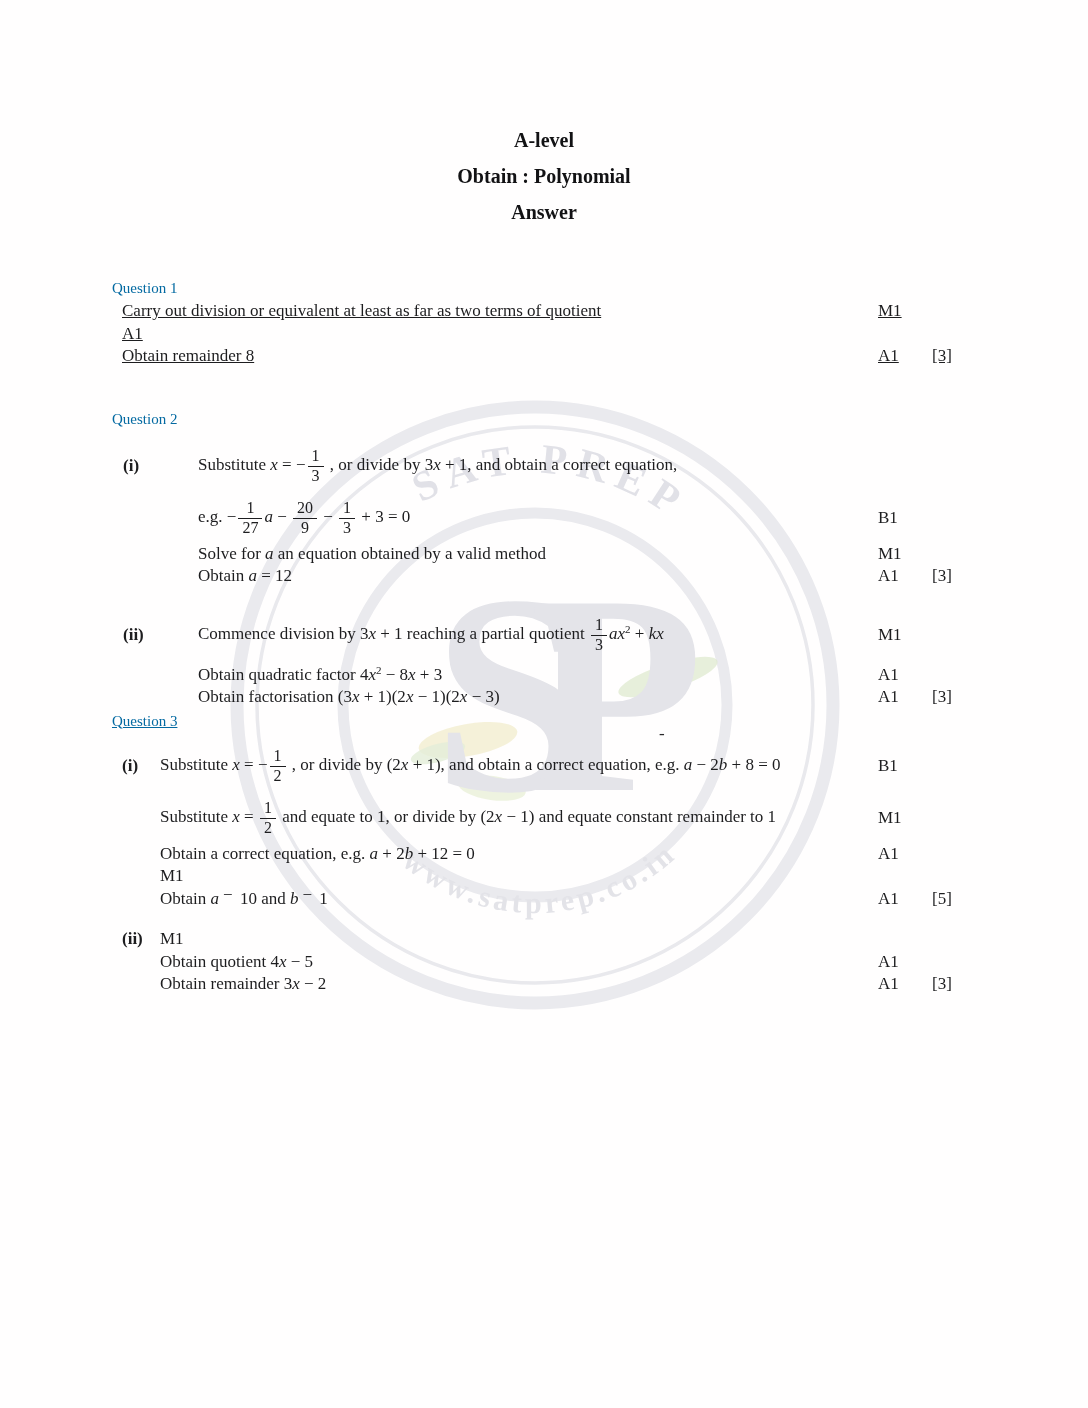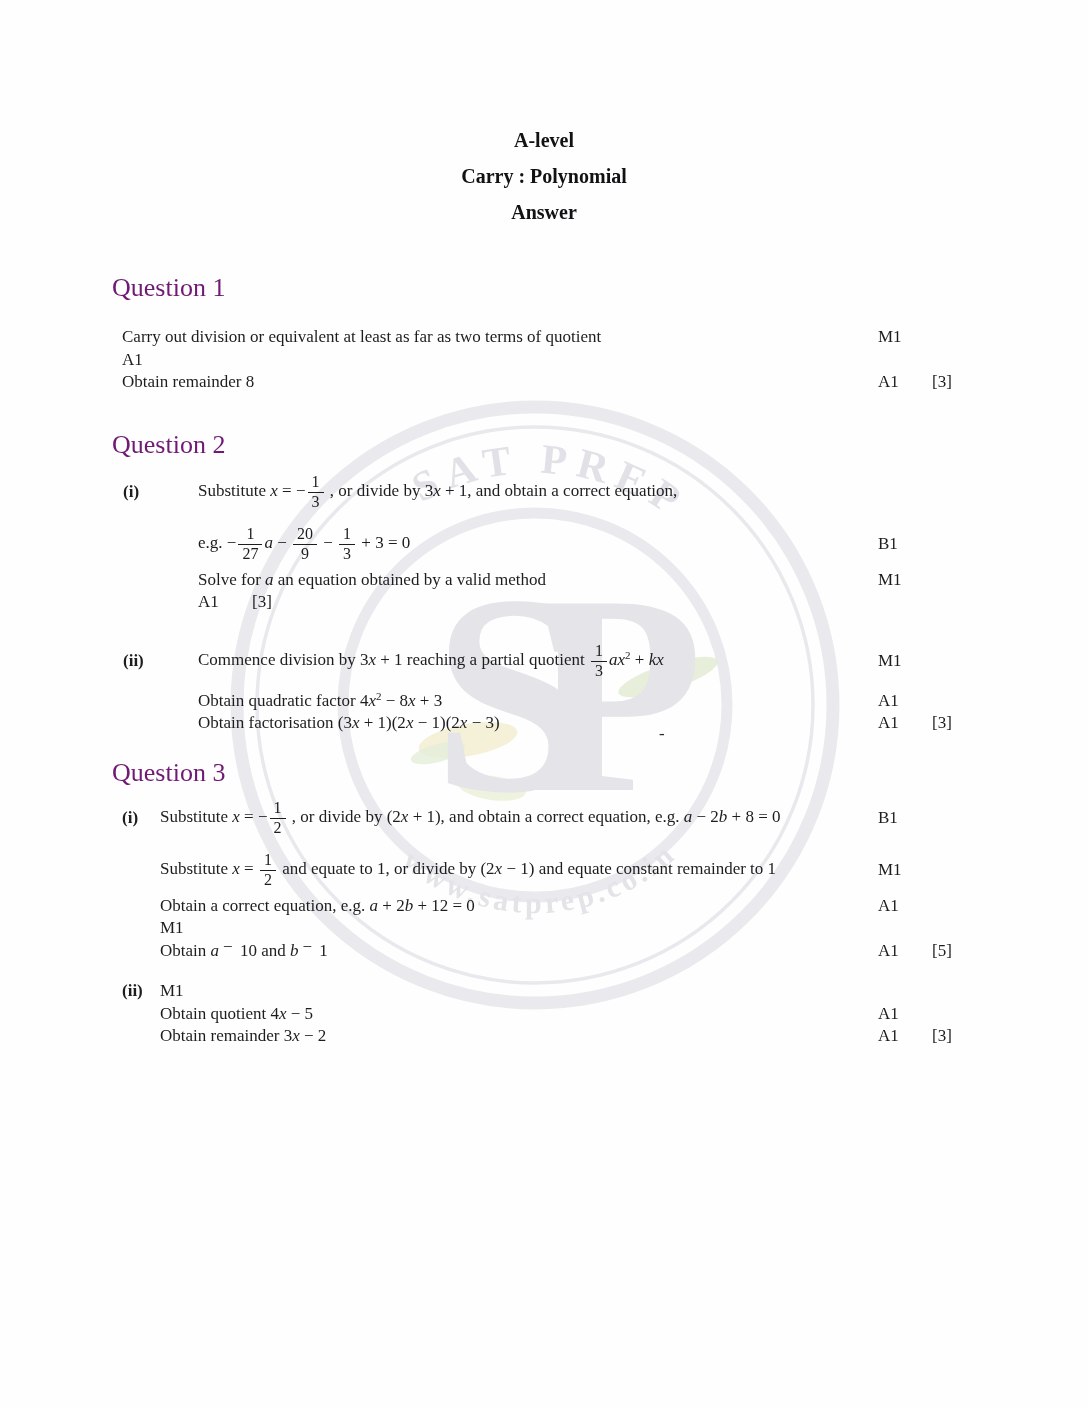--- a/index.html
+++ b/index.html
@@ -11,41 +11,41 @@
     color:#1d1d1f;
     overflow:hidden;
   }
   
   .wm{position:absolute;left:215px;top:385px;width:640px;height:640px;z-index:0;}
   
   .header{position:absolute;top:129px;left:0;width:1088px;text-align:center;z-index:1;}
   .header div{font-weight:bold;font-size:20px;line-height:23px;margin-bottom:13px;color:#121214;}
   
   .content{position:absolute;left:112px;top:276px;width:900px;z-index:1;}
-  .qtitle{font-size:26px;line-height:24px;color:#701a75;}
+  .qtitle{font-size:15px;line-height:24px;color:#0369a1;}
   .row{
     display:flex;align-items:flex-start;
     width:864px;font-size:17px;line-height:22.5px;white-space:nowrap;
   }
   .tall{min-height:48px;align-items:center;}
   .lbl{flex:none;font-weight:bold;}
   .lbl-q1{width:10px;}
   .lbl-q2{width:86px;padding-left:11px;box-sizing:border-box;}
   .lbl-q3{width:48px;padding-left:10px;box-sizing:border-box;}
   .txt{flex:1 1 0;min-width:0;}
   .mark{flex:none;width:54px;}
   .brk{flex:none;width:44px;}
   .it{font-style:italic;}
   sup.sp{font-size:11px;line-height:0;vertical-align:6px;}
   .hidash{display:inline-block;vertical-align:4px;margin:0 3px 0 4px;line-height:0;}
   .frac{display:inline-block;text-align:center;vertical-align:middle;font-size:16px;line-height:1.05;margin:0 2px;}
   .fnum{display:block;padding:0 4px 1px 4px;}
   .fden{display:block;border-top:1.4px solid #1d1d1f;padding:1px 4px 0 4px;}
   .m4{margin-top:4px;}.m10{margin-top:10px;}.m12{margin-top:12px;}
-  .m18{margin-top:18px;}.m22{margin-top:39px;}.m24{margin-top:24px;}.m26{margin-top:26px;}
+  .m18{margin-top:18px;}.m22{margin-top:39px;}.m24{margin-top:24px;}.m26{text-decoration:underline;}
   .stray{position:absolute;left:659px;top:724px;font-size:17px;z-index:1;color:#2a2a2c;}
 </style>
 </head>
 <body>
 
 <div class="page">
 
   <svg class="wm" viewBox="0 0 640 640" width="640" height="640">
     <defs>
       <path id="arcTop" d="M 88 320 A 232 232 0 0 1 552 320" fill="none"></path>
@@ -62,21 +62,21 @@
     <text font-family="Liberation Serif, DejaVu Serif, serif" font-size="42" font-weight="bold" fill="#e1e1e7" letter-spacing="9">
       <textPath href="#arcTop" startOffset="245">SAT PREP</textPath>
     </text>
     <text font-family="Liberation Serif, DejaVu Serif, serif" font-size="30" font-weight="bold" fill="#e3e3e8" letter-spacing="4">
       <textPath href="#arcBot" startOffset="181">www.satprep.co.in</textPath>
     </text>
   </svg>
 
   <div class="header">
     <div>A-level</div>
-    <div>Carry : Polynomial</div>
+    <div>Obtain : Polynomial</div>
     <div>Answer</div>
   </div>
 
   <span class="stray">-</span>
 
   <div class="content">
 
     <div class="qtitle">Question 1</div>
 
     <div class="m26">
@@ -114,20 +114,21 @@
       <span class="brk"></span>
     </div>
     <div class="row">
       <span class="lbl lbl-q2"></span>
       <span class="txt">Solve for <span class="it">a</span> an equation obtained by a valid method</span>
       <span class="mark">M1</span>
       <span class="brk"></span>
     </div>
     <div class="row">
       <span class="lbl lbl-q2"></span>
+      <span class="txt">Obtain <span class="it">a</span> = 12</span>
       <span class="mark">A1</span>
       <span class="brk">[3]</span>
     </div>
 
     <div class="row tall m24">
       <span class="lbl lbl-q2">(ii)</span>
       <span class="txt">Commence division by 3<span class="it">x</span> + 1 reaching a partial quotient <span class="frac"><span class="fnum">1</span><span class="fden">3</span></span><span class="it">ax</span><sup class="sp">2</sup> + <span class="it">kx</span></span>
       <span class="mark">M1</span>
       <span class="brk"></span>
     </div>

